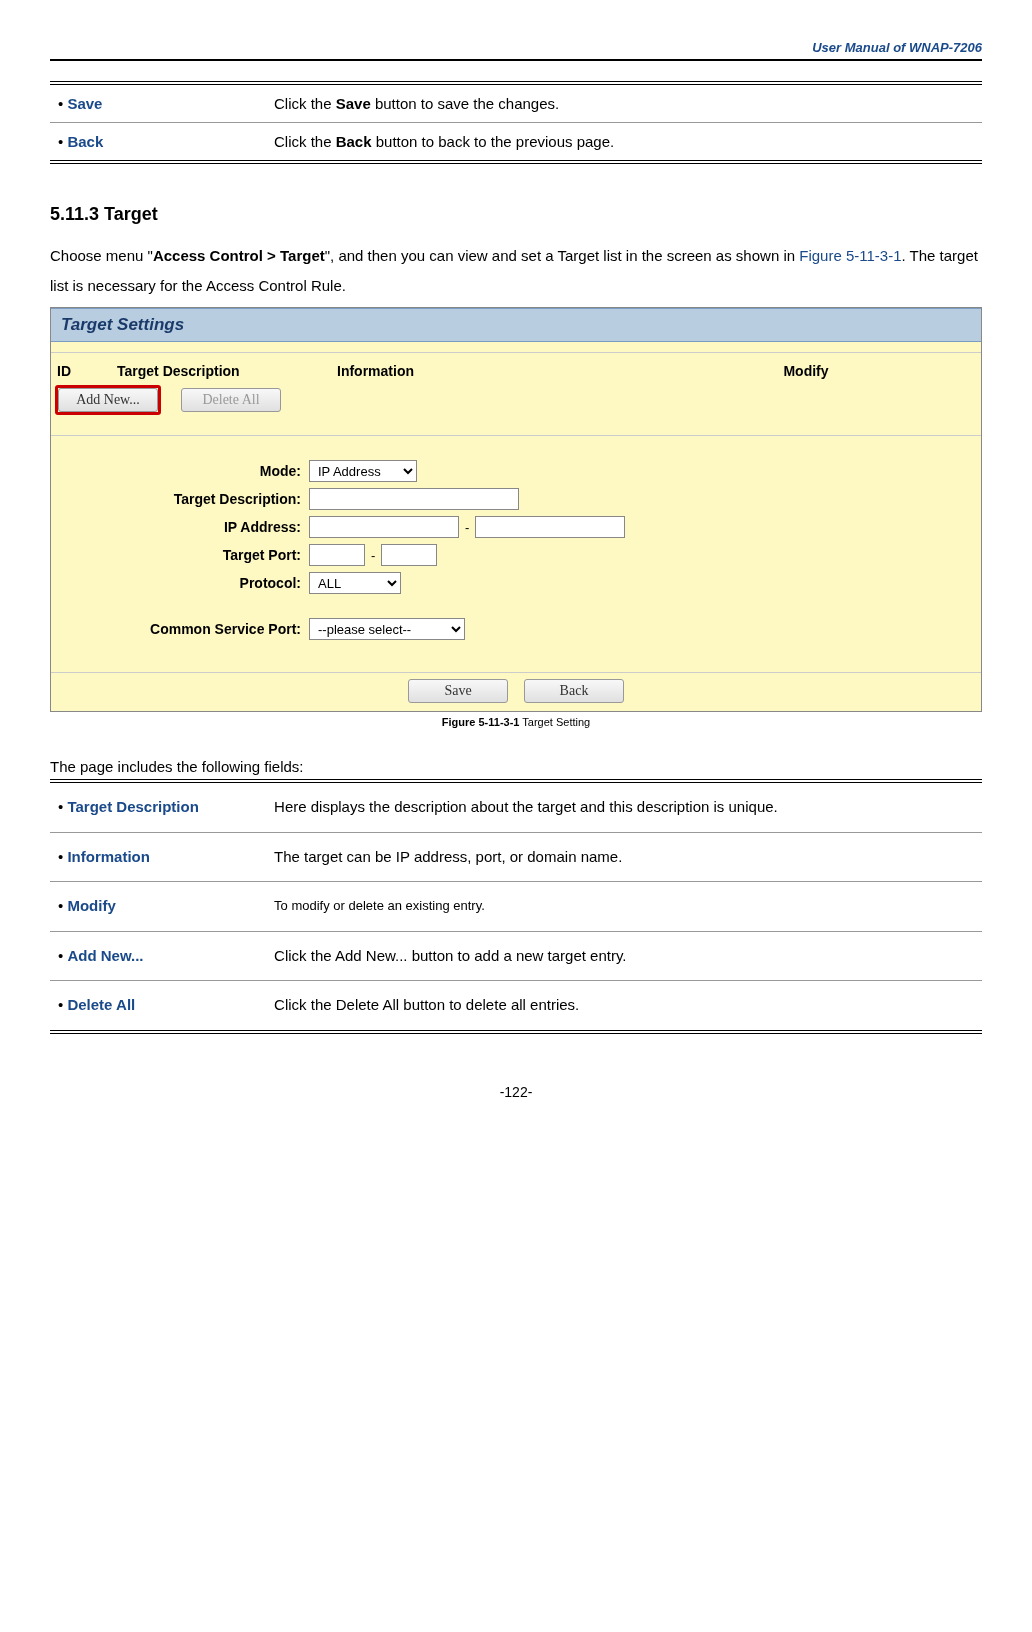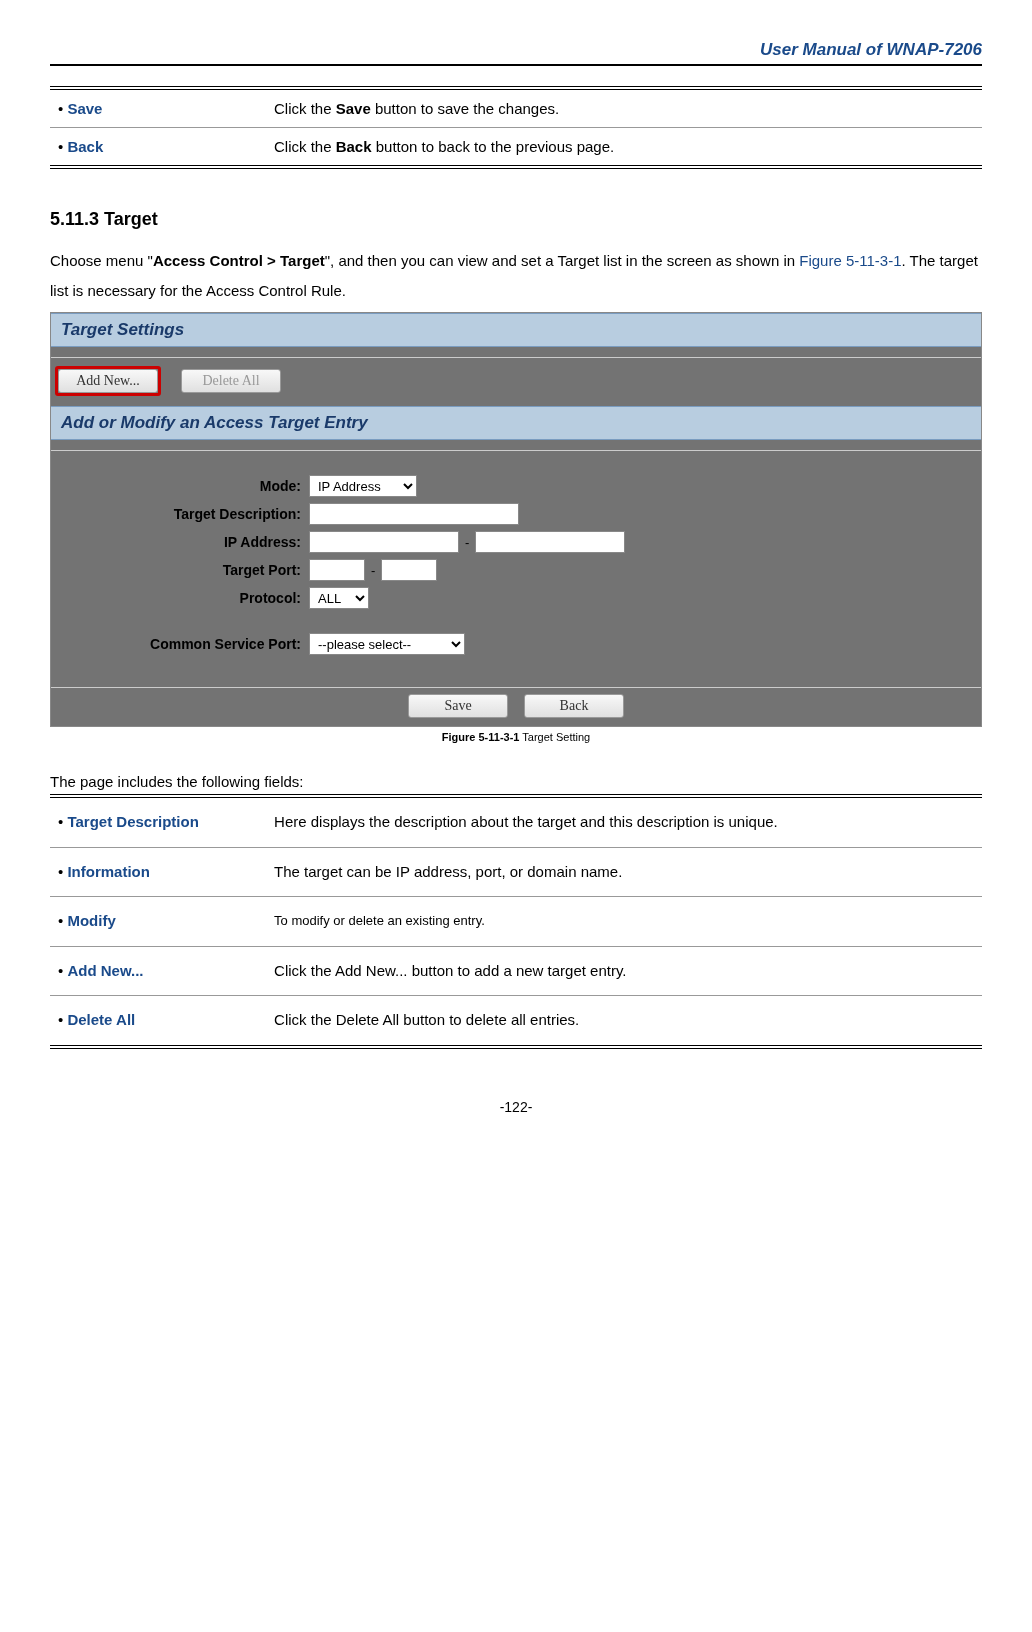--- a/index.html
+++ b/index.html
@@ -8,21 +8,21 @@
       padding: 40px 50px;
       width: 932px;
       color: #000;
       background: #fff;
     }
     .header-title {
       text-align: right;
       color: #1a4a8a;
       font-style: italic;
       font-weight: bold;
-      font-size: 17px;
+      font-size: 13px;
       border-bottom: 2px solid #000;
       padding-bottom: 4px;
       margin-bottom: 20px;
     }
     .top-table {
       width: 100%;
       border-collapse: collapse;
       border-top: 4px double #000;
       border-bottom: 4px double #000;
       margin-bottom: 40px;
@@ -57,21 +57,21 @@
       font-size: 15px;
       line-height: 2.0;
       margin-bottom: 6px;
     }
     .intro-text b { font-weight: bold; }
     .fig-ref { color: #1a4a8a; }
     
     
     .figure-box {
       border: 1px solid #888;
-      background: #737373;
+      background: #fef9c3;
       font-family: Arial, sans-serif;
       font-size: 13px;
       margin-bottom: 4px;
     }
     .panel-header {
       background: #b8cde0;
       padding: 6px 10px;
       font-weight: bold;
       font-style: italic;
       color: #1a3a6a;
@@ -257,27 +257,32 @@
 
 <div class="section-title">5.11.3 Target</div>
 
 <div class="intro-text">
   <span>Choose menu "</span><b>Access Control &gt; Target</b><span>", and then you can view and set a Target list in the screen as shown in </span><span class="fig-ref">Figure 5-11-3-1</span><span>. The target list is necessary for the Access Control Rule.</span>
 </div>
 
 <div class="figure-box">
   <div class="panel-header">Target Settings</div>
   <hr class="hr-thin">
+  <div class="table-header-row">
+    <div class="th-id">ID</div>
+    <div class="th-desc">Target Description</div>
+    <div class="th-info">Information</div>
+    <div class="th-mod">Modify</div>
+  </div>
   <div class="btn-row">
     <span class="addnew-highlight">
       <button class="ui-button">Add New...</button>
     </span>
     <button class="ui-button disabled">Delete All</button>
   </div>
-  <div class="panel-header">Add or Modify an Access Target Entry</div>
   <hr class="hr-thin">
   <div class="form-section">
     <div class="form-row">
       <div class="form-label">Mode:</div>
       <select class="ui-select" style="width:108px;"><option>IP Address</option></select>
     </div>
     <div class="form-row">
       <div class="form-label">Target Description:</div>
       <input class="ui-input w200" style="">
     </div>
@@ -288,21 +293,21 @@
       <input class="ui-input w140" style="">
     </div>
     <div class="form-row">
       <div class="form-label">Target Port:</div>
       <input class="ui-input w50" style="">
       <span class="dash">-</span>
       <input class="ui-input w50" style="">
     </div>
     <div class="form-row">
       <div class="form-label">Protocol:</div>
-      <select class="ui-select" style="width:60px;"><option>ALL</option></select>
+      <select class="ui-select" style="width:92px;"><option>ALL</option></select>
     </div>
     <div class="form-row" style="margin-top:24px;">
       <div class="form-label">Common Service Port:</div>
       <select class="ui-select" style="width:156px;"><option>--please select--</option></select>
     </div>
   </div>
   <div class="action-row">
     <button class="ui-button">Save</button>
     <button class="ui-button">Back</button>
   </div>

